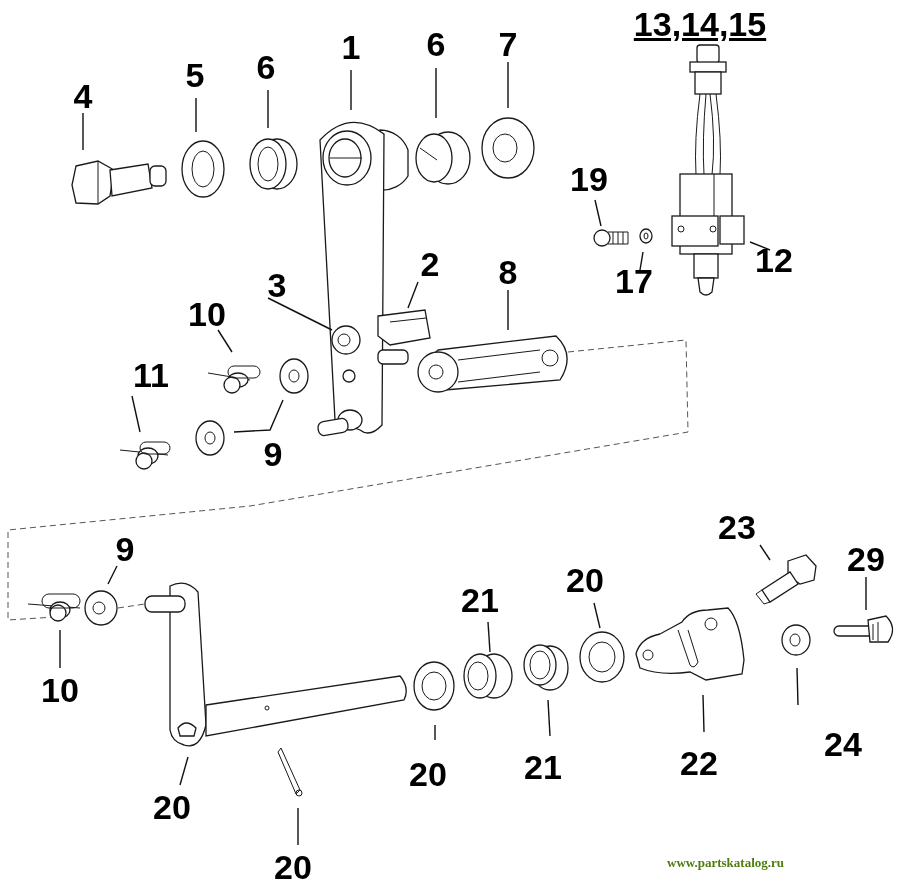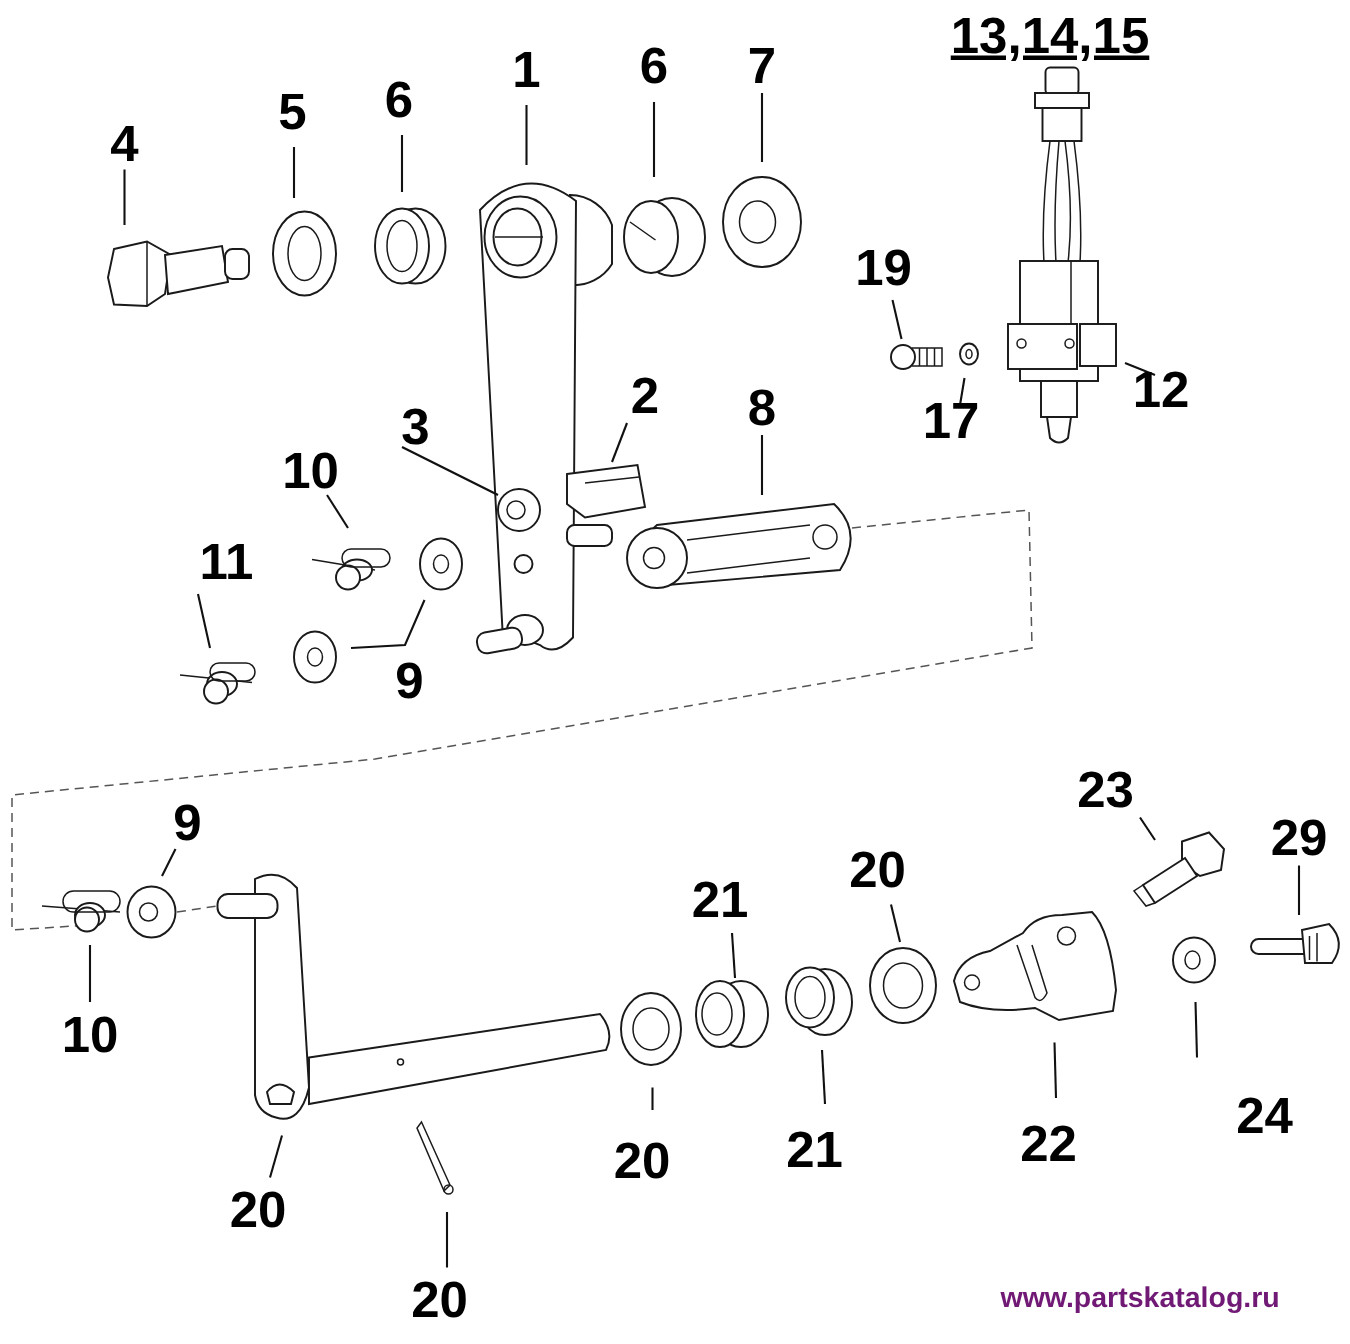--- a/index.html
+++ b/index.html
@@ -3,21 +3,21 @@
 <meta charset="utf-8">
 <style>
   html, body { margin:0; padding:0; background:#ffffff; }
   body { width:900px; height:896px; position:relative; overflow:hidden; font-family:"Liberation Sans", sans-serif; }
   #diagram { position:absolute; left:0; top:0; width:900px; height:896px; }
   .part { fill:#ffffff; stroke:#1a1a1a; stroke-width:1.3; }
   .thin { fill:none; stroke:#1a1a1a; stroke-width:1; }
   .leader { stroke:#111; stroke-width:1.4; fill:none; }
   .dash { stroke:#555; stroke-width:1; stroke-dasharray:6 4; fill:none; }
   .lbl { position:absolute; font-family:"Liberation Sans", sans-serif; font-weight:bold; font-size:34px; color:#000; line-height:1; white-space:nowrap; transform:translateX(-50%); }
-  .watermark { position:absolute; left:667px; top:855px; font-family:Liberation Sans, sans-serif; font-weight:bold; font-size:19px; color:#701a75; white-space:nowrap; }
+  .watermark { position:absolute; left:667px; top:855px; font-family:Liberation Serif, serif; font-weight:bold; font-size:13px; color:#4d7c0f; white-space:nowrap; }
 </style>
 </head>
 <body>
 
 <svg id="diagram" viewBox="0 0 900 896" xmlns="http://www.w3.org/2000/svg">
 
   <path class="dash" d="M568,352 L686,340 L688,432 L250,506 L8,530 L8,620 L55,617"></path>
 
   <g>
     <polygon class="part" points="76,166 98,161 114,170 110,196 98,204 76,203 72,185"></polygon>

